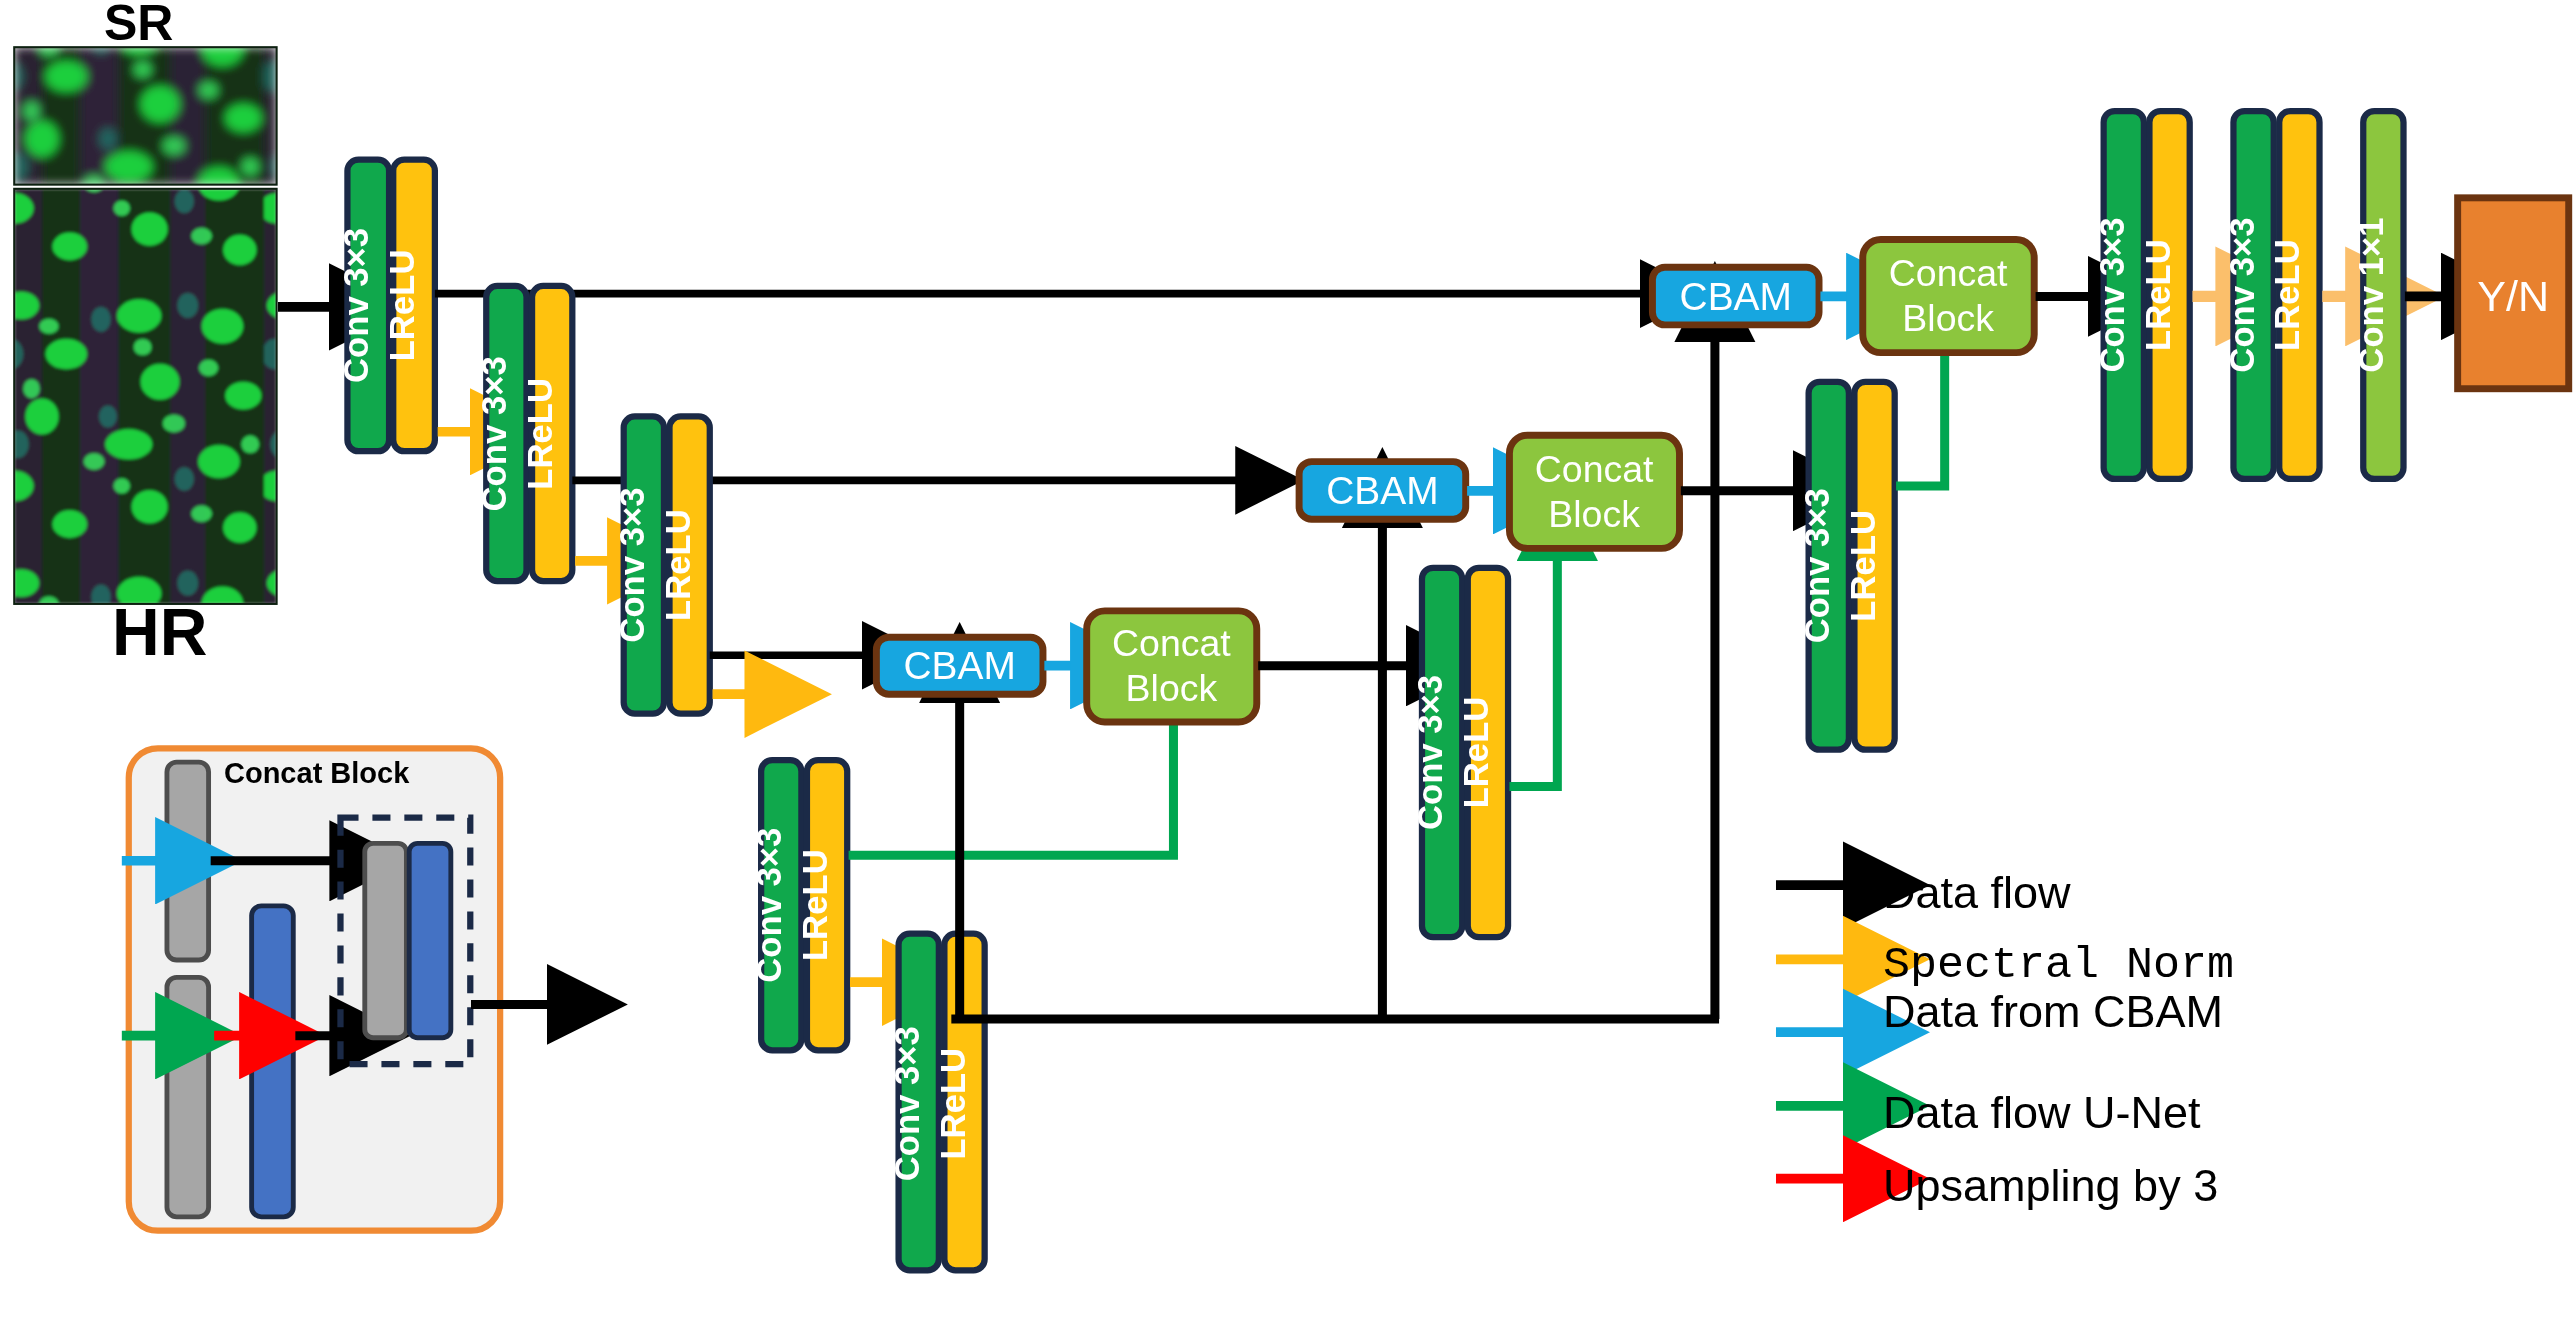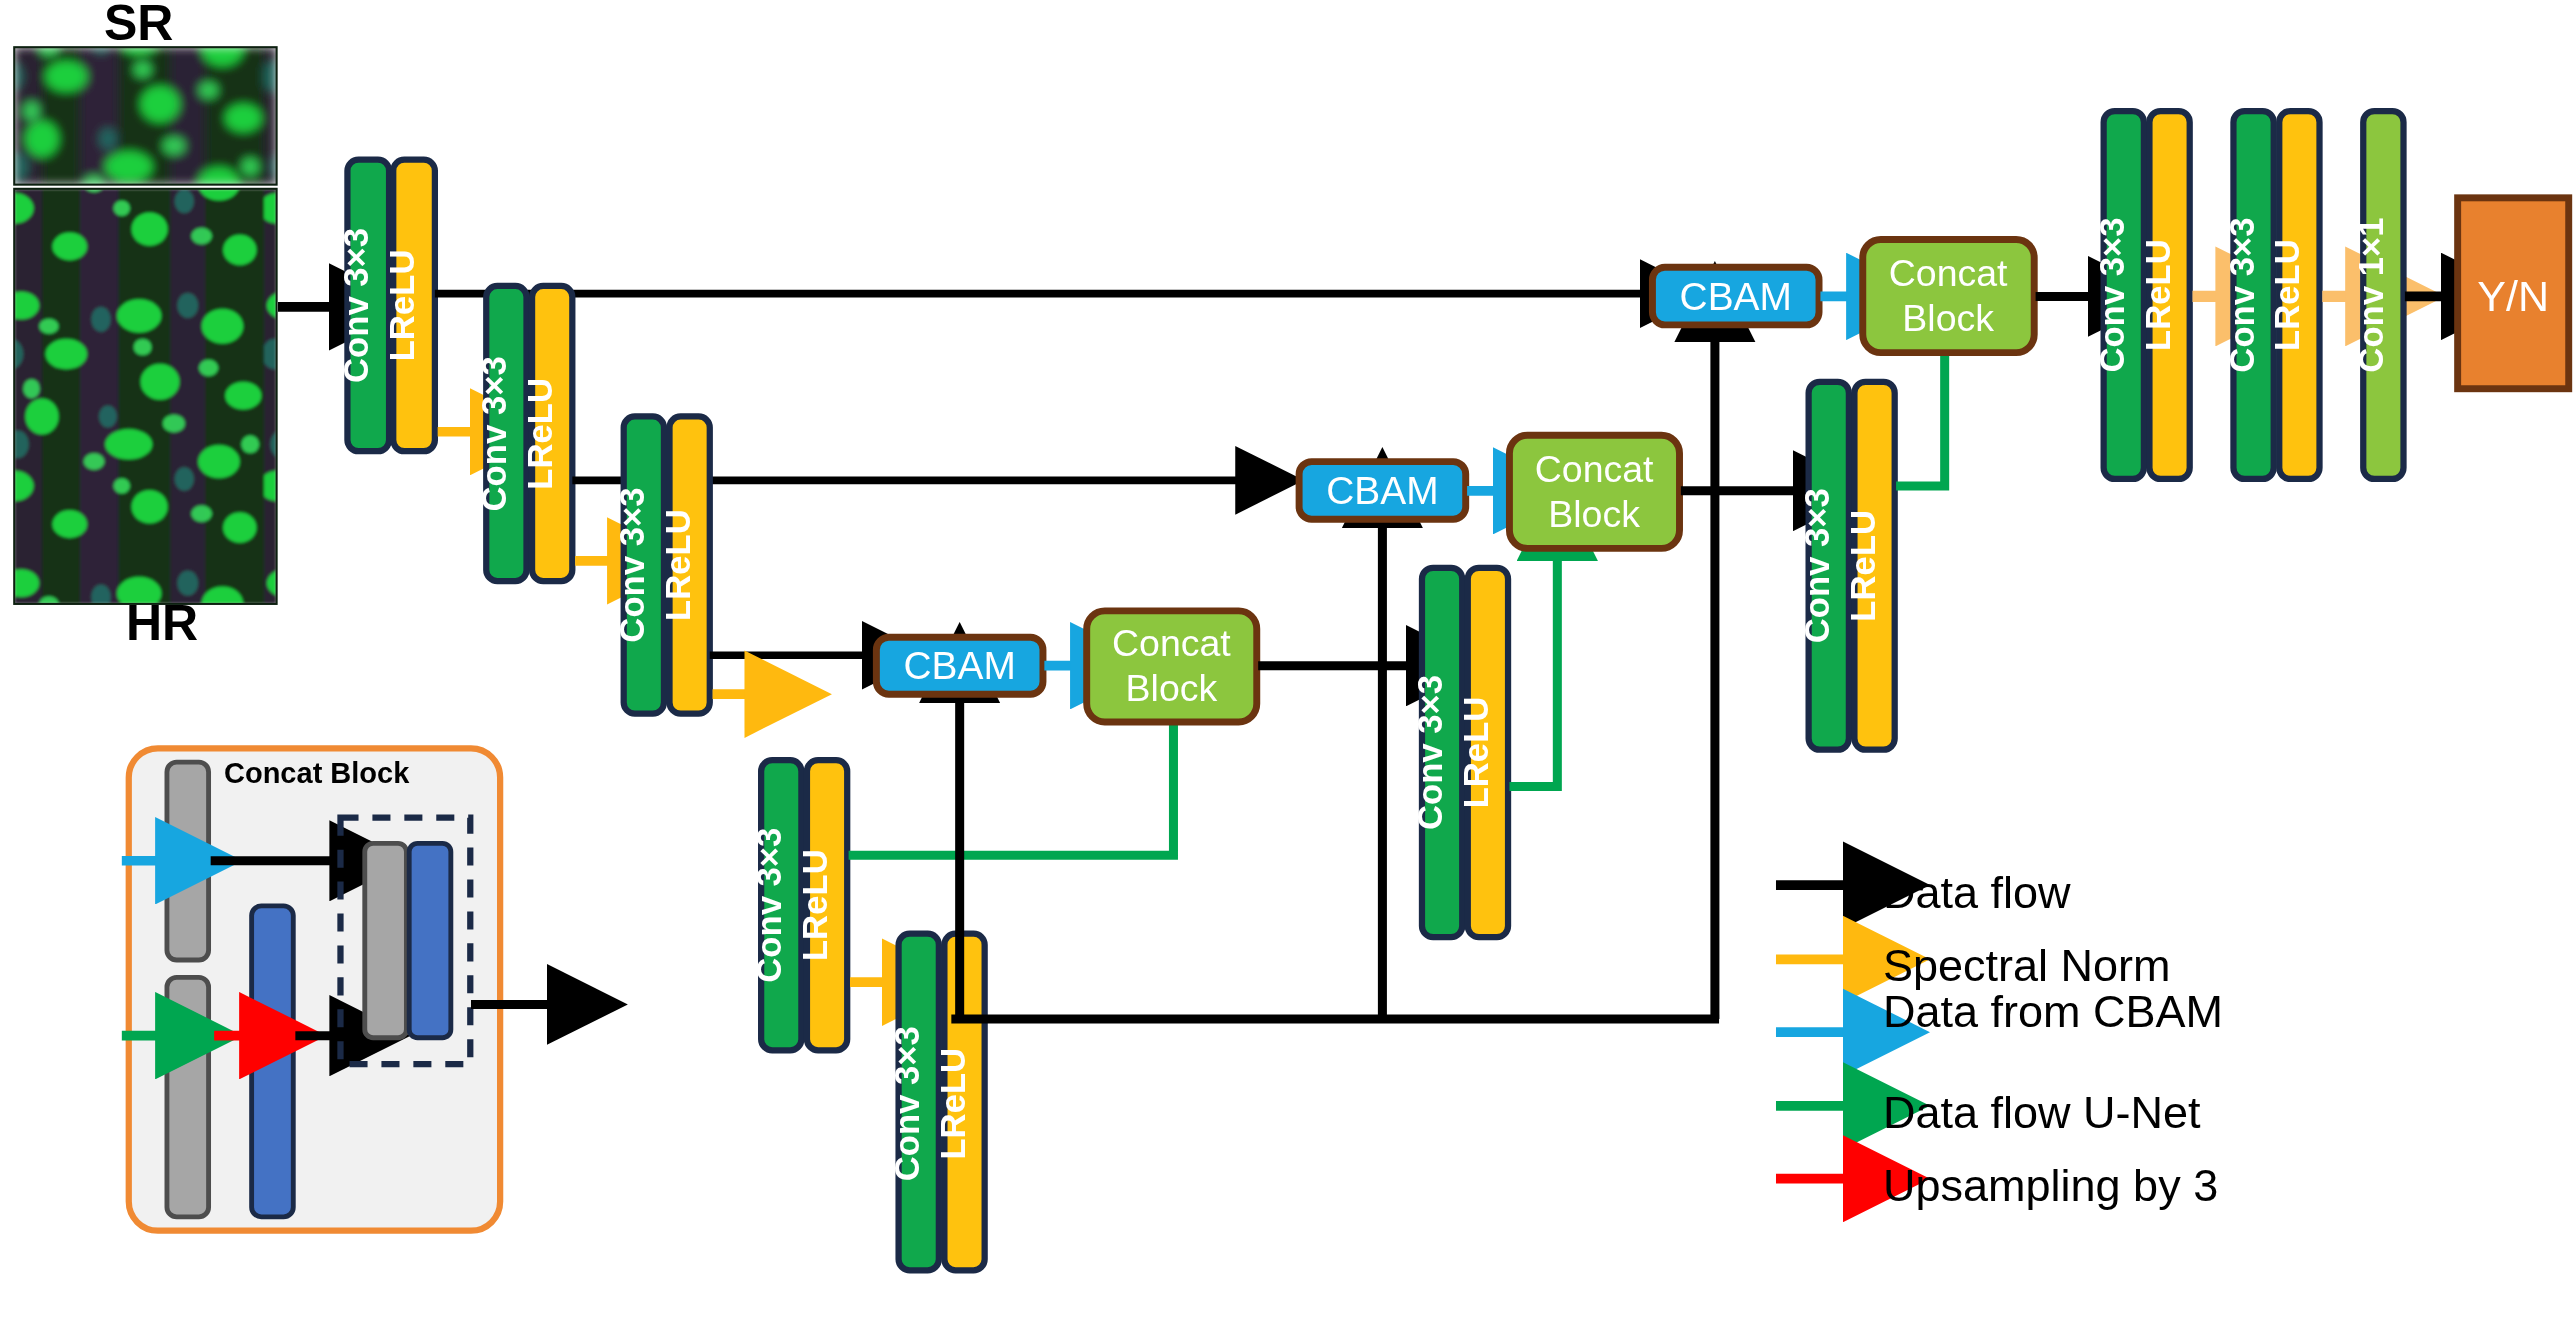--- a/index.html
+++ b/index.html
@@ -3,21 +3,21 @@
 <meta charset="utf-8">
 <style>
   html,body{margin:0;padding:0;background:#ffffff;}
   body{width:2576px;height:1330px;position:relative;overflow:hidden;
        font-family:"Liberation Sans","DejaVu Sans",sans-serif;}
   #root{position:absolute;left:0;top:0;width:2576px;height:1330px;}
   svg#canvas{position:absolute;left:0;top:0;width:2576px;height:1330px;}
 
   .lbl{position:absolute;font-weight:700;color:#000;white-space:nowrap;}
   .sr-lbl{font-size:50px;left:104px;top:-5.6px;}
-  .hr-lbl{font-size:50px;left:126px;top:594px;}
+  .hr-lbl{font-size:66px;left:112px;top:594px;}
   .legend-text{position:absolute;font-size:45px;color:#000;white-space:nowrap;font-weight:400;}
   .cb-title{position:absolute;font-size:29px;font-weight:700;color:#000;white-space:nowrap;left:224px;top:757px;}
 </style>
 </head>
 <body>
 
 <div id="root">
 
   <svg id="canvas" viewBox="0 0 3710 1916">
     <defs>
@@ -269,19 +269,19 @@
     <line x1="2558" y1="1593" x2="2668" y2="1593" stroke="#00A650" stroke-width="14" marker-end="url(#ahGreen)"></line>
     <line x1="2558" y1="1698" x2="2668" y2="1698" stroke="#FF0000" stroke-width="14" marker-end="url(#ahRed)"></line>
   </svg>
 
   <div class="lbl sr-lbl">SR</div>
   <div class="lbl hr-lbl">HR</div>
 
   <div class="cb-title">Concat Block</div>
 
   <div class="legend-text" style="left:1883px;top:867px;">Data flow</div>
-  <div class="legend-text" style="left:1883px;top:940px;">Spectral Norm</div>
+  <div class="legend-text" style="left:1883px;top:940px;font-family:Liberation Mono, monospace;">Spectral Norm</div>
   <div class="legend-text" style="left:1883px;top:986px;">Data from CBAM</div>
   <div class="legend-text" style="left:1883px;top:1087px;">Data flow U-Net</div>
   <div class="legend-text" style="left:1883px;top:1160px;">Upsampling by 3</div>
 
 </div>
 
 
 </body></html>

